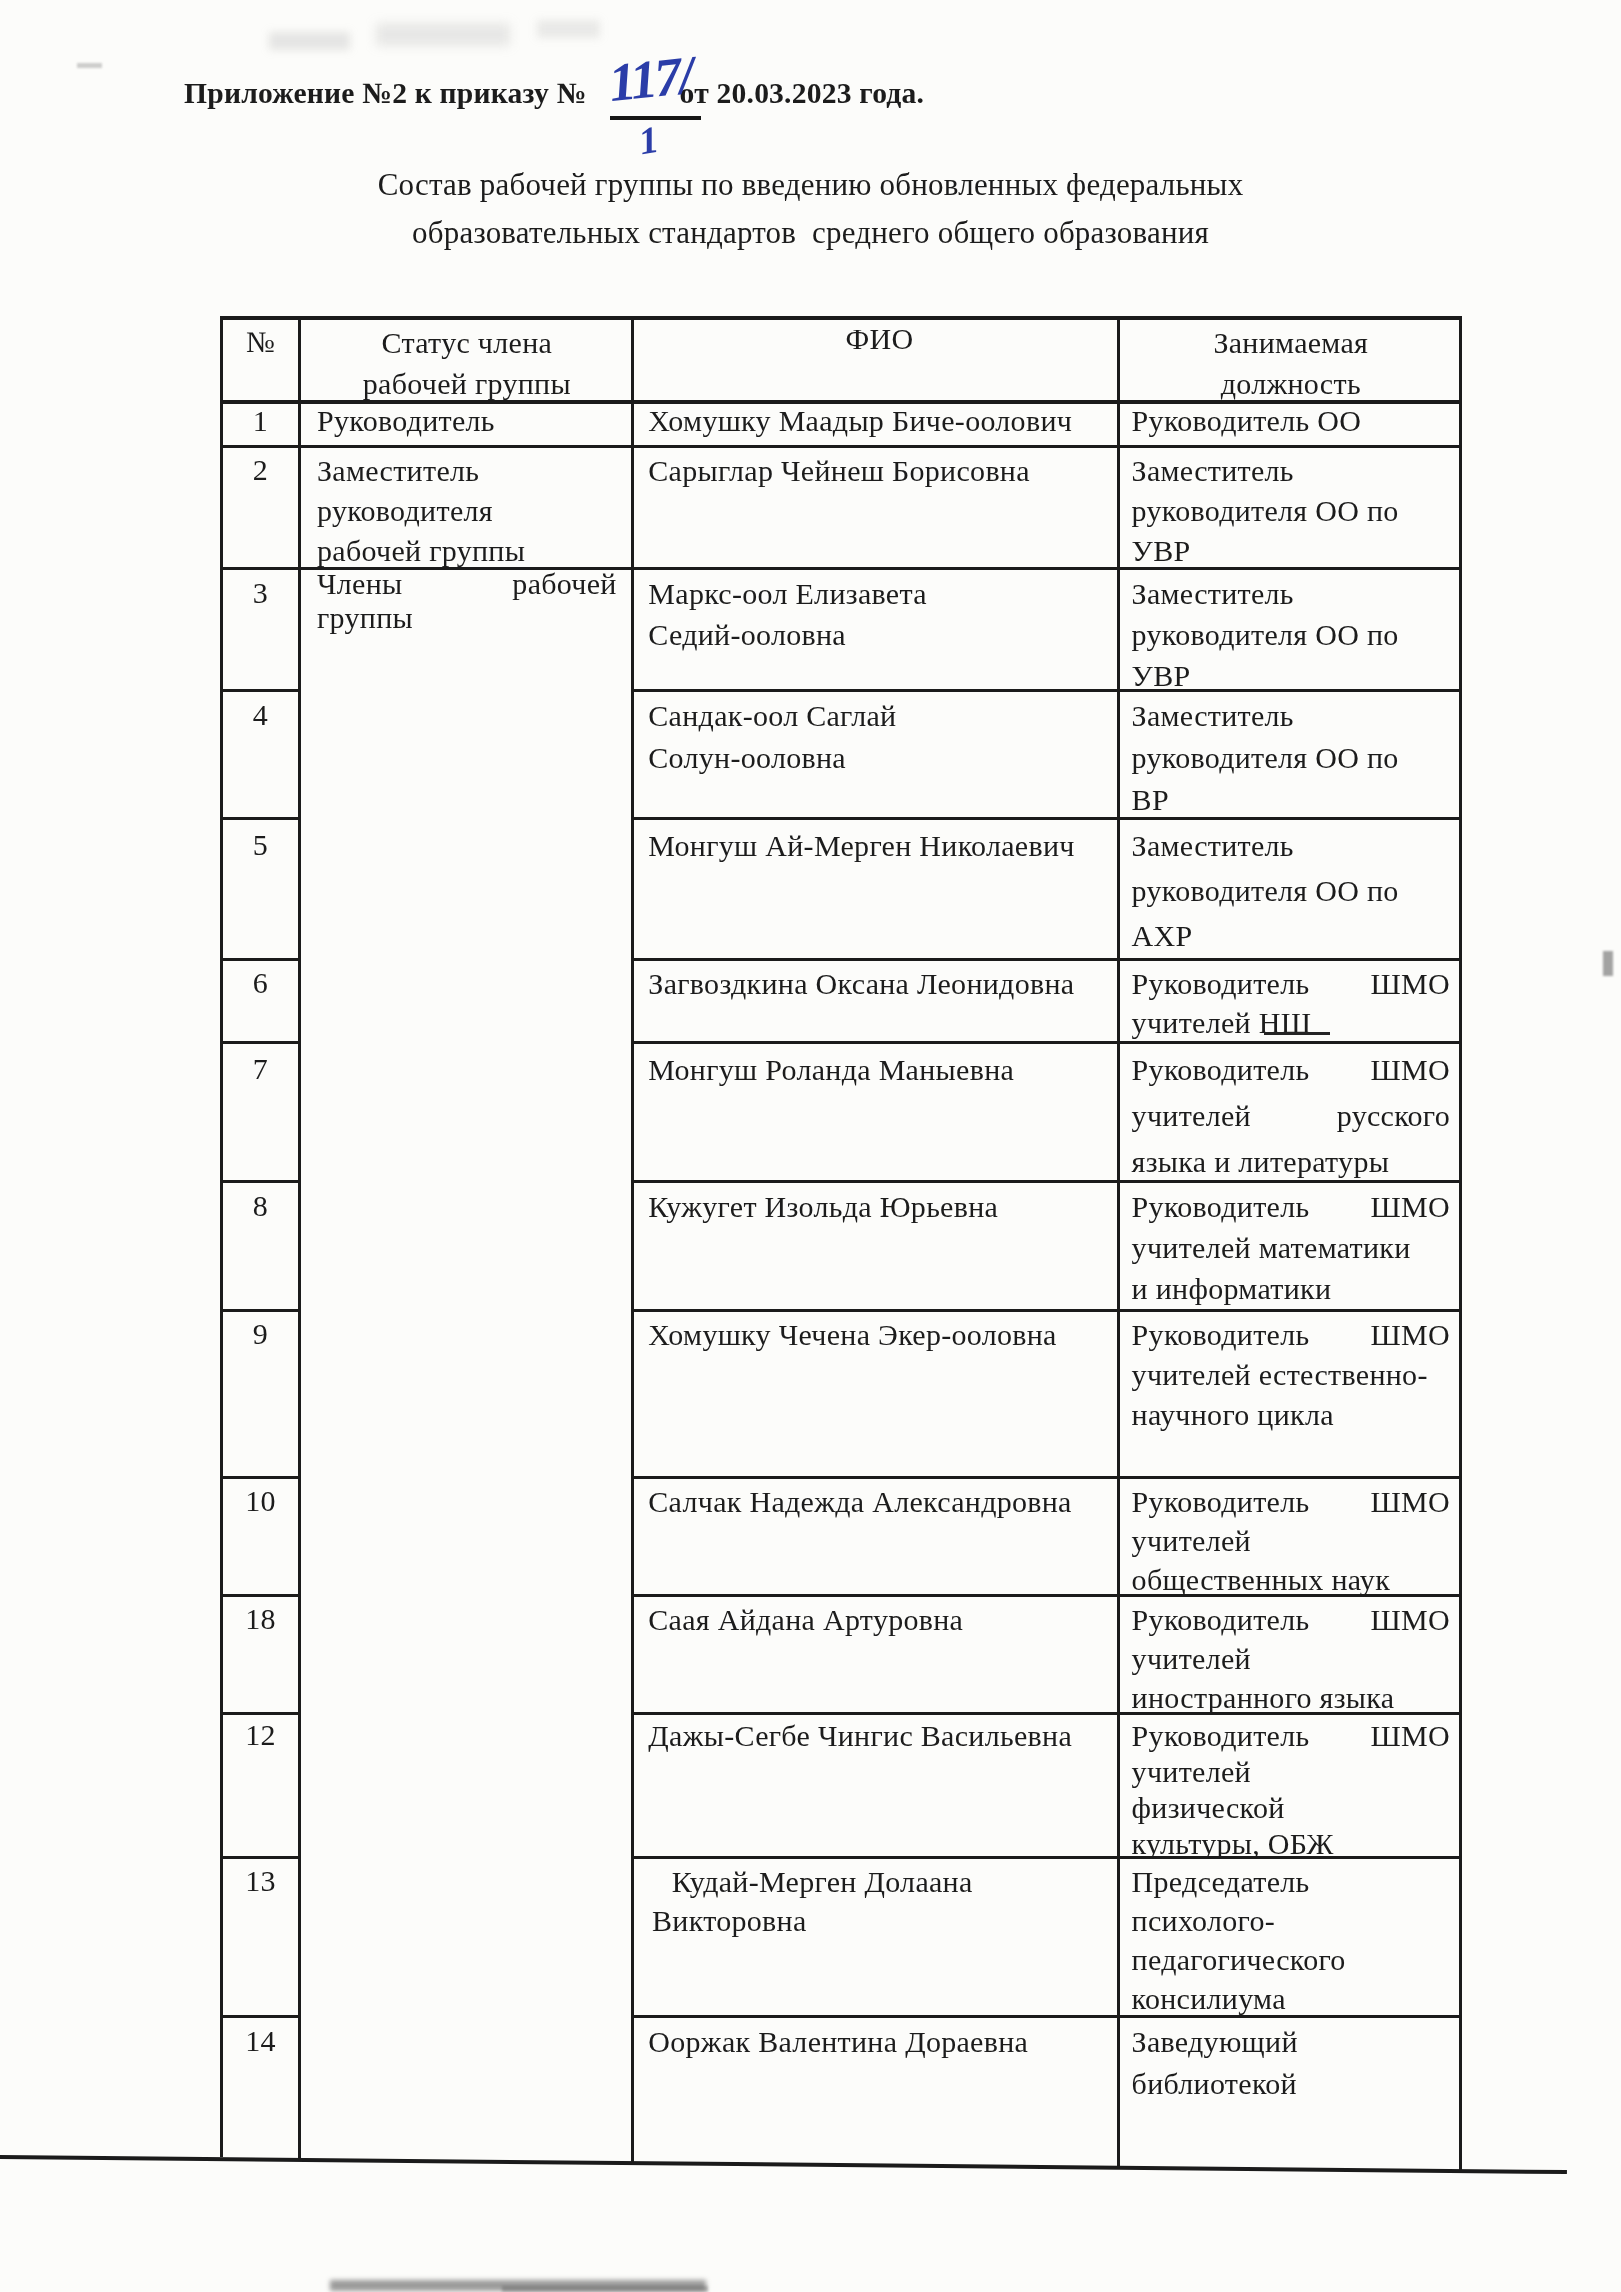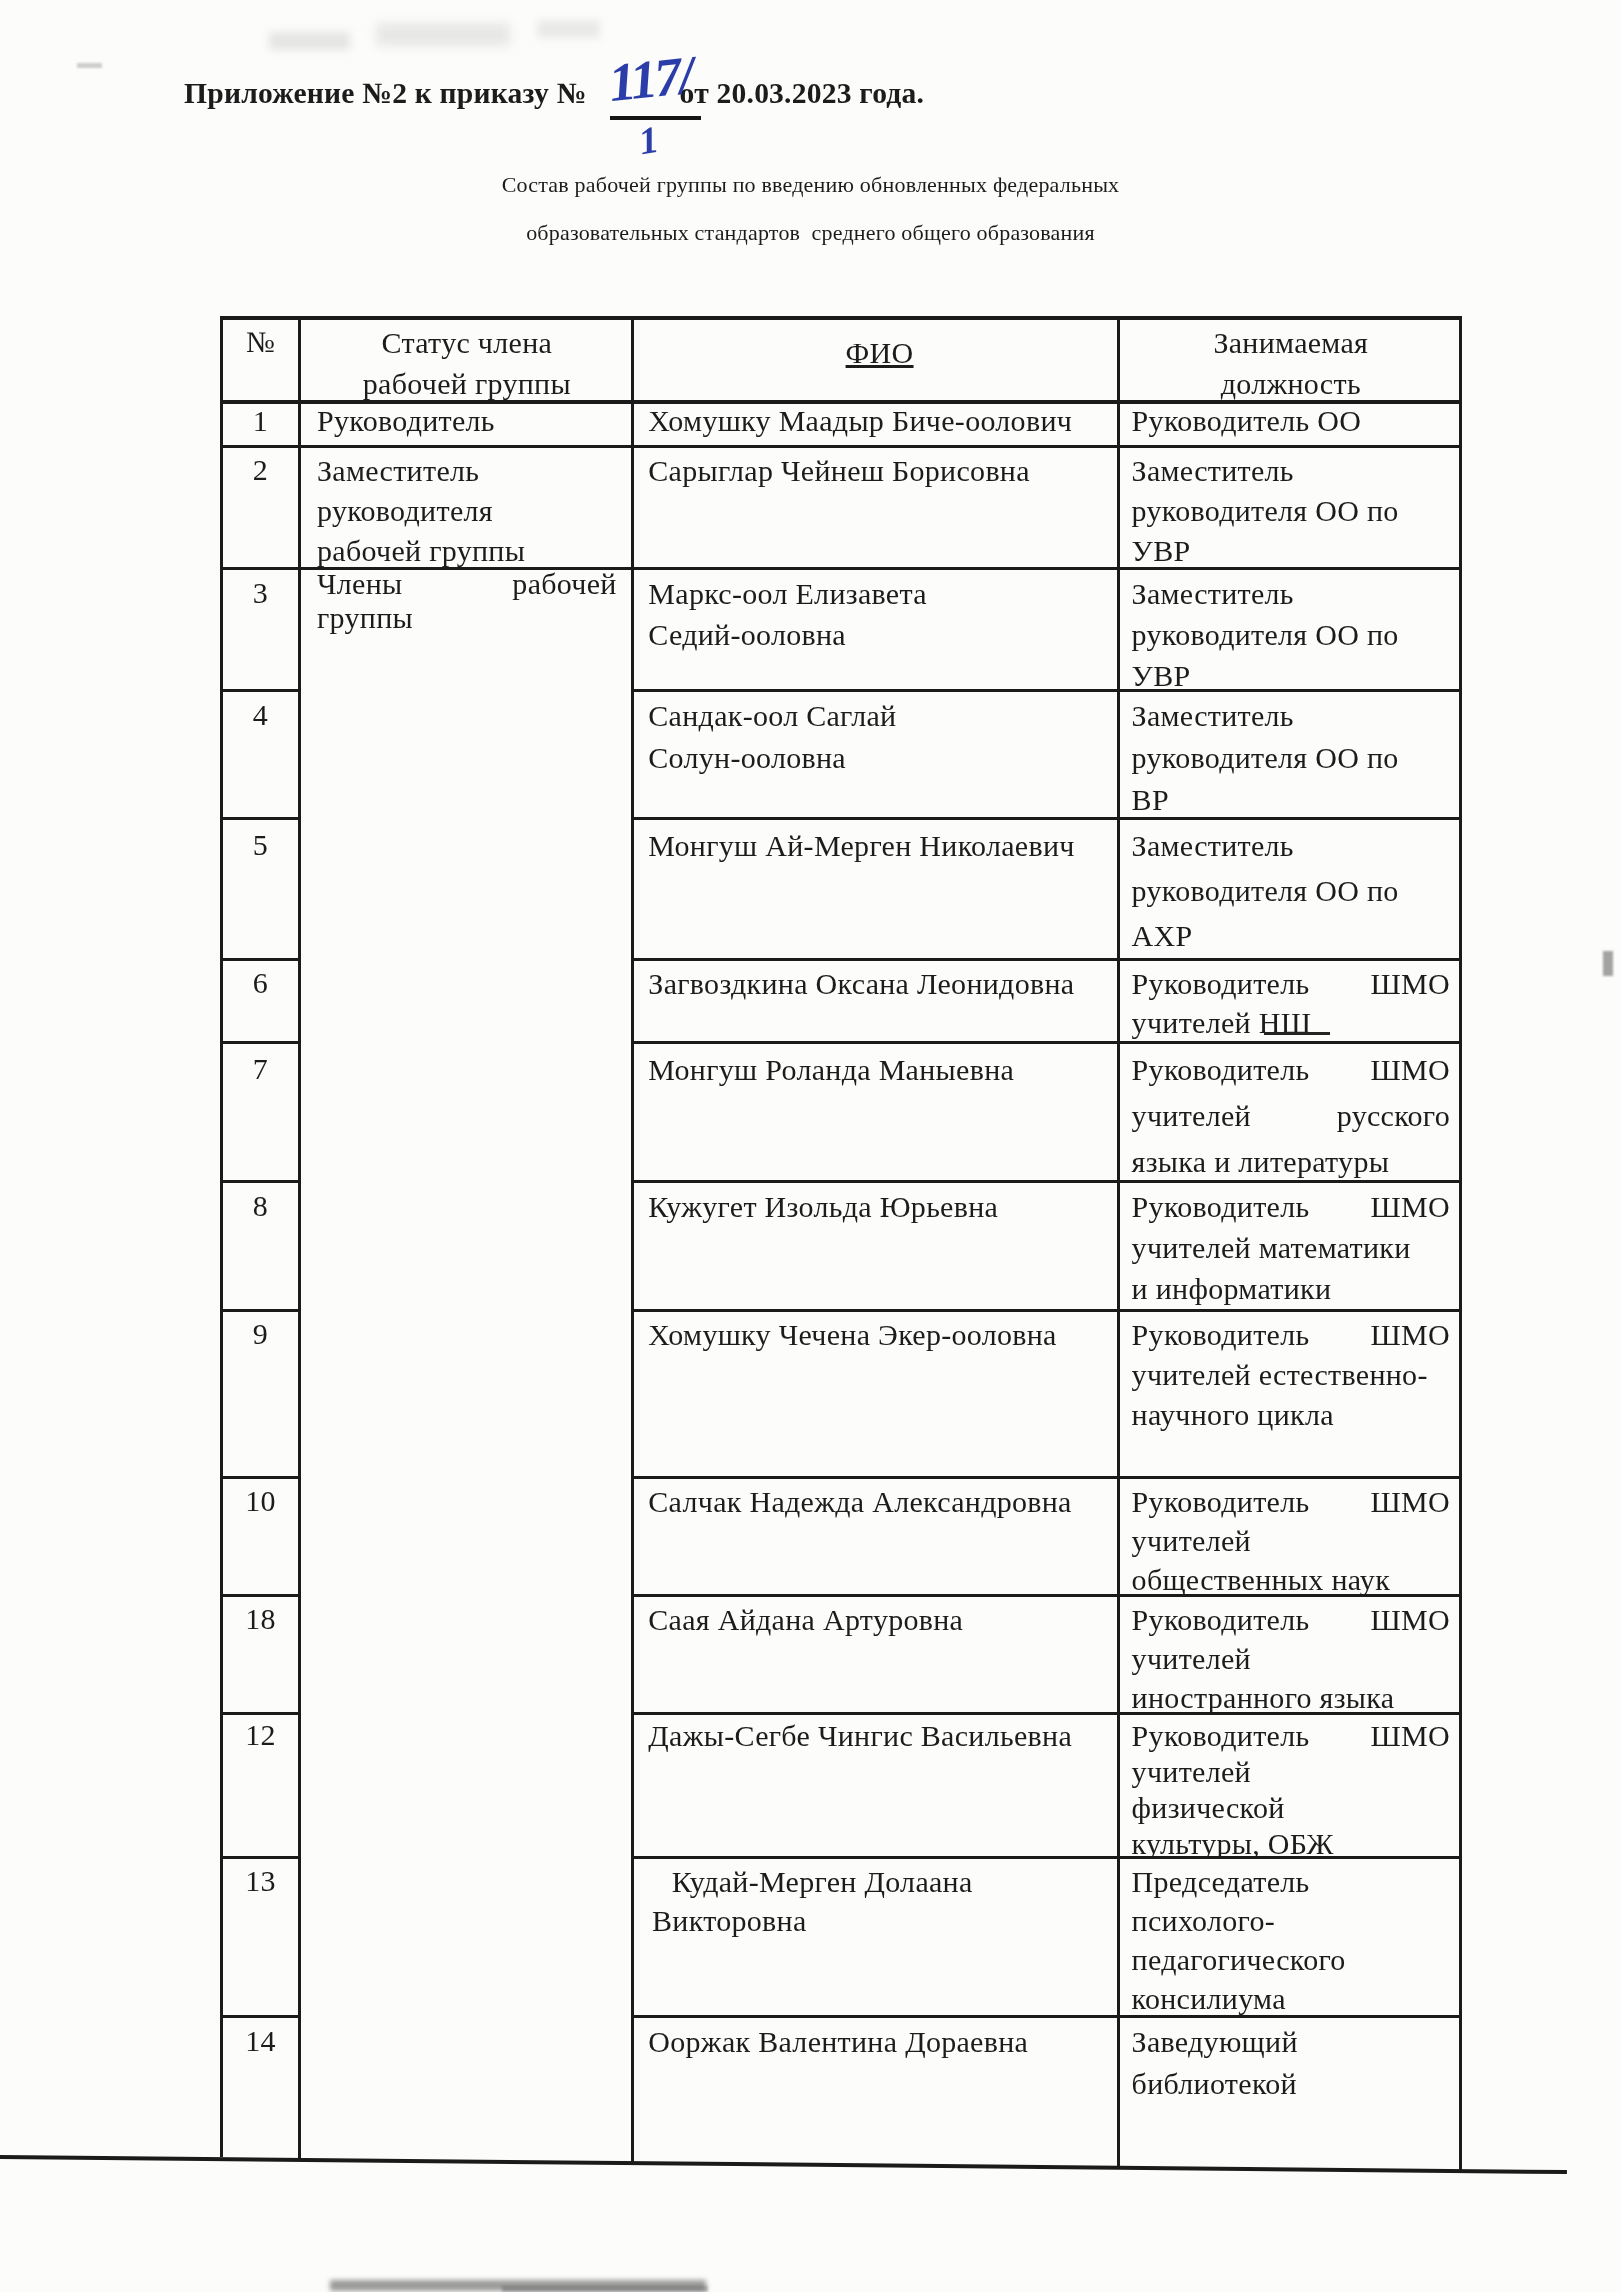--- a/index.html
+++ b/index.html
@@ -24,21 +24,21 @@
   }
   .hand-underline { position:absolute; left:610px; top:116px; width:91px; height:3.6px; background:#161616; z-index:2; }
   .hand-denom {
     position:absolute; left:639px; top:118px;
     font-size:38px; font-style:italic; font-weight:bold;
     color:#2b3da8; transform:rotate(-10deg); z-index:3;
   }
 
   .doc-title {
     position:absolute; left:139px; top:161px; width:1343px;
-    font-size:22px; line-height:48px; text-align:center; white-space:pre-wrap;
+    font-size:31px; line-height:48px; text-align:center; white-space:pre-wrap;
     letter-spacing:0.2px;
   }
 
   
   .tbl { position:absolute; left:220px; top:316px; width:1242px; height:1841px; font-size:30px; }
 
   .cell { position:absolute; box-sizing:border-box; overflow:hidden; letter-spacing:0.3px; }
   .c-num   { left:0;      width:81px;  text-align:center; padding-top:4.5px; }
   .c-status{ left:81px;   width:330px; padding:6.3px 14.3px 0 16px; }
   .c-name  { left:414px;  width:484px; padding:6.3px 7.2px 0 14.3px; }
@@ -56,21 +56,21 @@
   .rw-9 { top:993px; height:167px; line-height:40px; }
   .rw-10{ top:1160px; height:118px; line-height:39px; }
   .rw-11{ top:1278px; height:118px; line-height:39px; }
   .rw-12{ top:1396px; height:144px; line-height:36px; }
   .rw-13{ top:1540px; height:159px; line-height:39px; }
   .rw-14{ top:1699px; height:110px; line-height:42px; }
 
   .c-status.merged { top:245px; height:1591px; }
 
   .hdr { text-align:center; }
-  .hdr.c-name { padding-top:16px;text-decoration:underline; }
+  .hdr.c-name { padding-top:2px; }
 
   .ln { white-space:normal; }
   .spread { text-align:justify; text-align-last:justify; }
 
   
   .name-13 { padding-left:18px; }
   .name-13 .ln:first-child { text-indent:19.7px; }
 
   
   .vl, .hl { position:absolute; background:#1b1b1b; }

